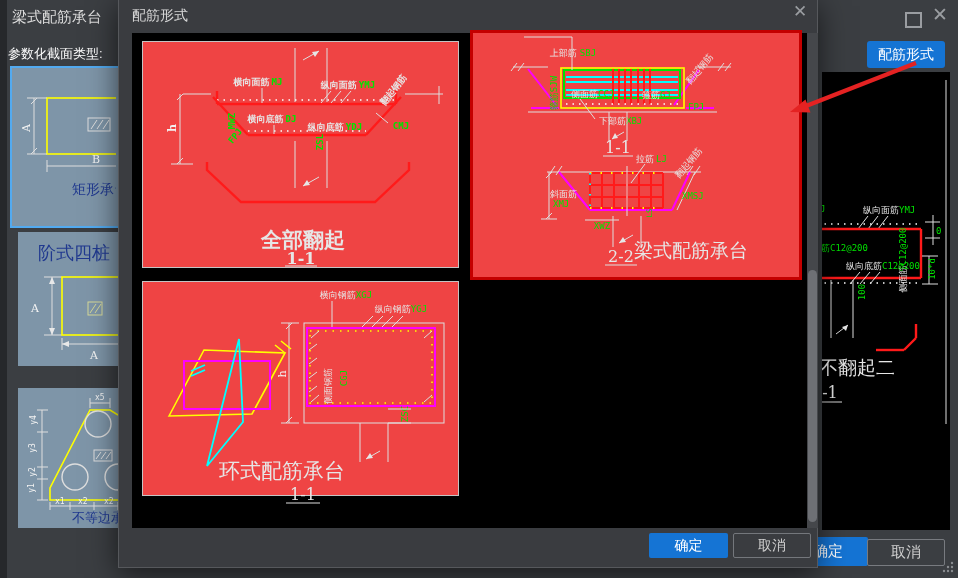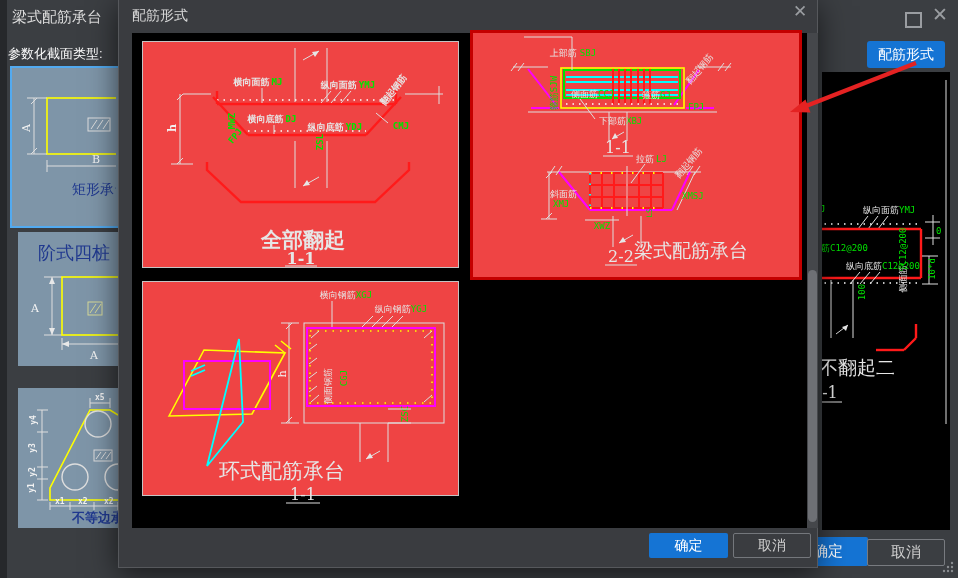--- a/index.html
+++ b/index.html
@@ -13,21 +13,21 @@
   .mw-close{position:absolute;left:928px;top:3px;width:24px;height:24px;
             font-size:19px;color:#9a9da1;text-align:center;line-height:24px;cursor:pointer;}
   .pf-btn{position:absolute;left:867px;top:41px;width:78px;height:27px;
           background:#1574d4;color:#fff;font-size:14px;border:none;border-radius:3px;
           font-family:"Liberation Sans",sans-serif;cursor:pointer;}
   .side-strip{position:absolute;left:0;top:0;width:7px;height:578px;background:#26282b;}
   .stype{position:absolute;left:8px;top:45px;font-size:13px;color:#ffffff;}
   .thumb{position:absolute;background:#7e95a8;overflow:hidden;}
   .thumb1{left:10px;top:66px;width:108px;height:158px;border:2px solid #52aaf0;}
   .thumb2{left:18px;top:232px;width:100px;height:134px;}
-  .thumb3{left:18px;top:388px;width:104px;height:140px;font-weight:bold;}
+  .thumb3{left:18px;top:388px;width:104px;height:140px;}
   .sub-cad{position:absolute;left:822px;top:72px;width:128px;height:458px;
            background:#000;overflow:hidden;}
   .sub-cad svg{position:absolute;left:-4px;top:0;}
   .mw-ok{position:absolute;left:788px;top:537px;width:80px;height:29px;background:#1574d4;
          color:#fff;font-size:15px;border:none;border-radius:2px;z-index:1;
          font-family:"Liberation Sans",sans-serif;}
   .mw-cancel{position:absolute;left:867px;top:539px;width:78px;height:27px;background:transparent;
          color:#d0d0d0;font-size:15px;border:1px solid #787b80;border-radius:2px;z-index:1;
          font-family:"Liberation Sans",sans-serif;cursor:pointer;}
   .grip{position:absolute;left:941px;top:560px;z-index:1;}

